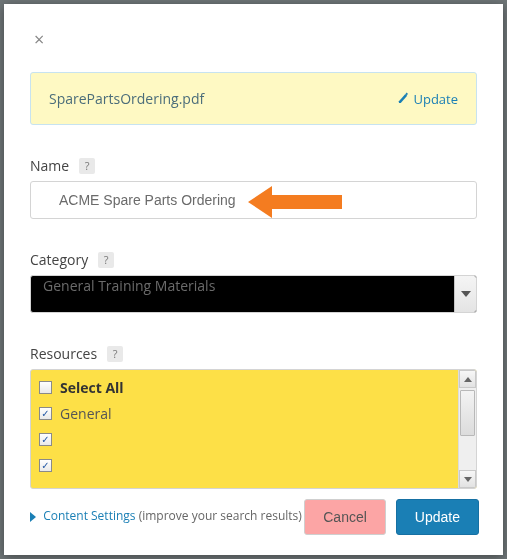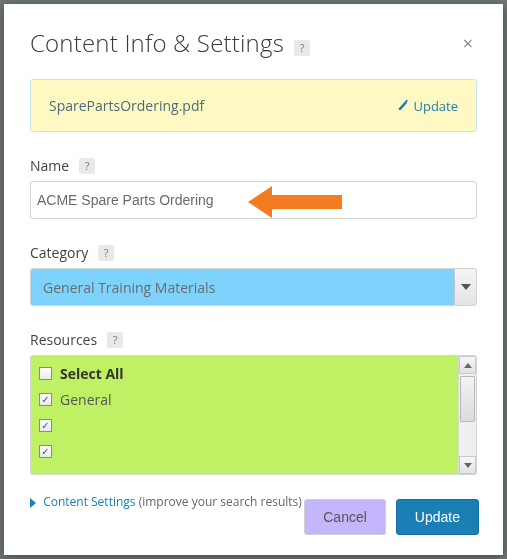--- a/index.html
+++ b/index.html
@@ -66,48 +66,47 @@
   .update-link {
     color: #1a7fb5;
     font-size: 13px;
     cursor: pointer;
     display: inline-flex;
     align-items: center;
     gap: 4px;
   }
   .update-link svg { width: 11px; height: 13px; fill: #1a7fb5; }
 
-  .group { margin-top: 24px; }
+  .group { margin-top: 31px; }
   .lbl {
     font-size: 14px;
     color: #444;
     display: flex;
     align-items: center;
     gap: 4px;
     margin-bottom: 6px;
   }
   .text-input {
     width: 100%;
     height: 38px;
     border: 1px solid #d4d4d4;
     border-radius: 3px;
-    padding: 0 6px;
+    padding: 0 28px;
     font-size: 14px;
     color: #6b6b6b;
   }
 
   .select-wrap {
     position: relative;
     width: 100%;
     height: 38px;
     border: 1px solid #d4d4d4;
     border-radius: 3px;
-    background: #7dd3fc;
-    display: flex;
-    align-items: center;
+    background: #000000;
+    display: flex;
   }
   .select-val {
     flex: 1;
     padding: 0 12px;
     font-size: 14px;
     color: #6b6b6b;
   }
   .select-btn {
     width: 22px; height: 36px;
     border-left: 1px solid #c6c6c6;
@@ -118,21 +117,21 @@
   }
   .select-btn svg { width: 10px; height: 6px; fill: #555; }
 
   .dept-box {
     width: 100%;
     height: 120px;
     border: 1px solid #d4d4d4;
     border-radius: 3px;
     position: relative;
     overflow: hidden;
-    background: #bef264;
+    background: #fde047;
   }
   .dept-inner {
     position: absolute;
     left: 8px; right: 22px; top: 4px; bottom: 4px;
     overflow: hidden;
   }
   .dept-item {
     display: flex;
     align-items: center;
     gap: 8px;
@@ -199,21 +198,21 @@
   }
   .btn {
     height: 36px;
     padding: 0 18px;
     font-size: 14px;
     border-radius: 3px;
     cursor: pointer;
     border: 1px solid transparent;
   }
   .btn-cancel {
-    background: #c4b5fd;
+    background: #fca5a5;
     border-color: #cfcfcf;
     color: #555;
   }
   .btn-primary {
     background: #1a7fb5;
     border-color: #1670a3;
     color: #fff;
   }
 
   .arrow-annot {
@@ -222,24 +221,20 @@
     pointer-events: none;
   }
   .arrow-annot svg { width: 100px; height: 50px; }
 </style>
 </head>
 <body>
 
 <div class="modal">
 
   <div class="hdr">
-    <div>
-      <span class="title">Content Info &amp; Settings</span>
-      <span class="help-badge">?</span>
-    </div>
     <div class="close-x">×</div>
   </div>
 
   <div class="filebox">
     <span class="fname">SparePartsOrdering.pdf</span>
     <span class="update-link">
       <svg viewBox="0 0 12 14">
           <path d="M1 10 L8 2 L10 4 L3 12 L1 12 Z"></path>
           <rect x="8.5" y="1" width="2" height="2" transform="rotate(45 9.5 2)"></rect>
         </svg>

